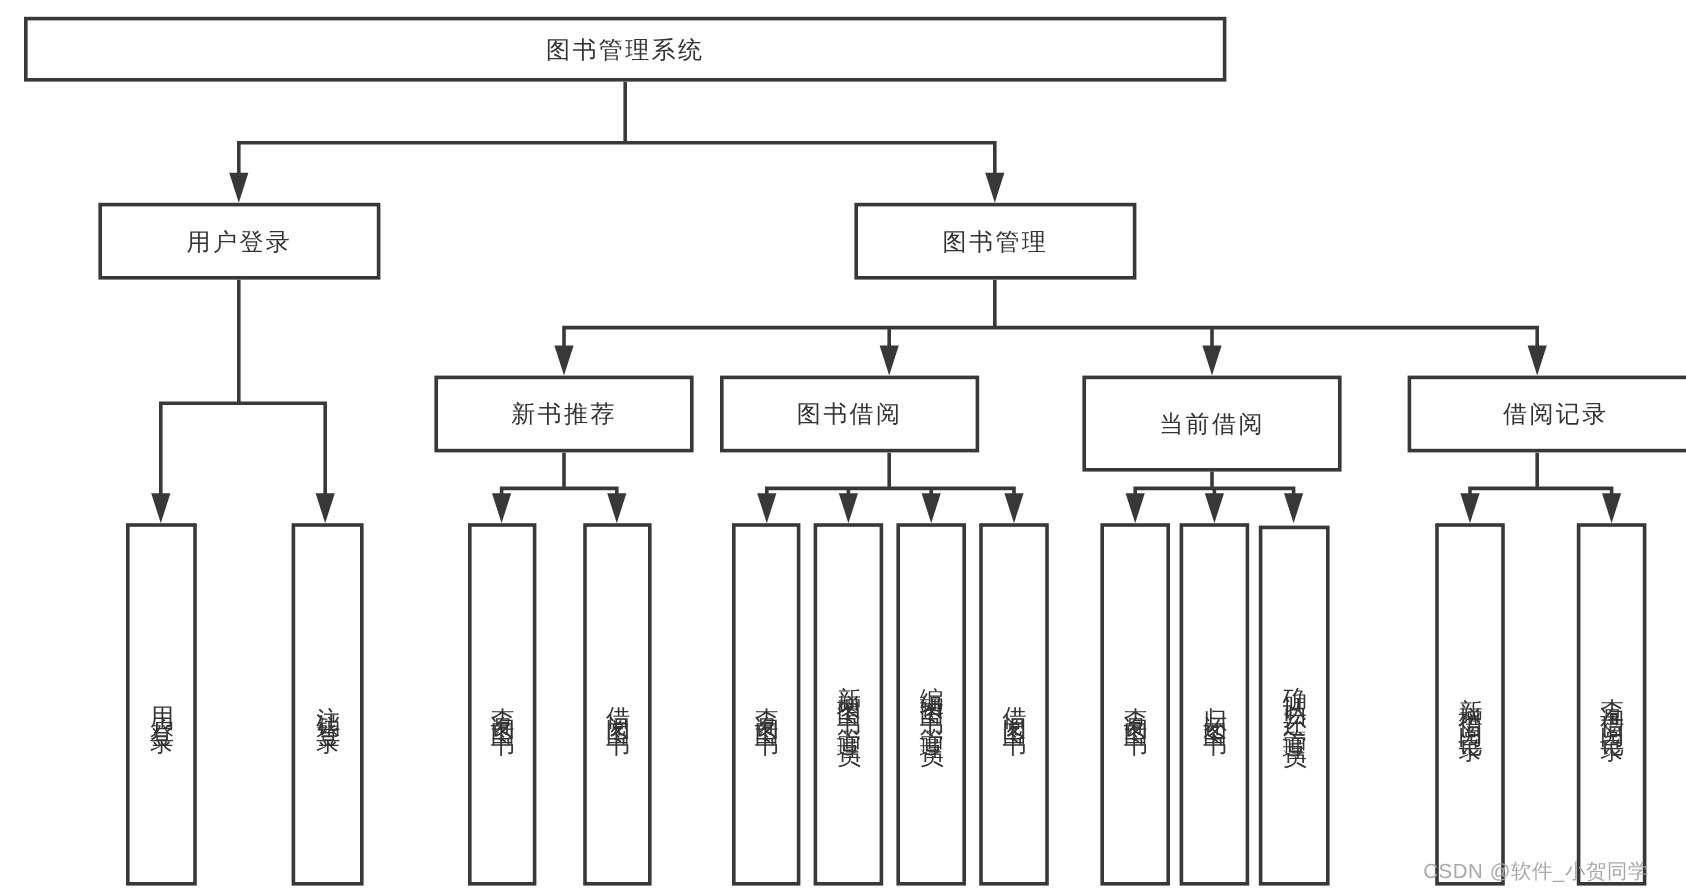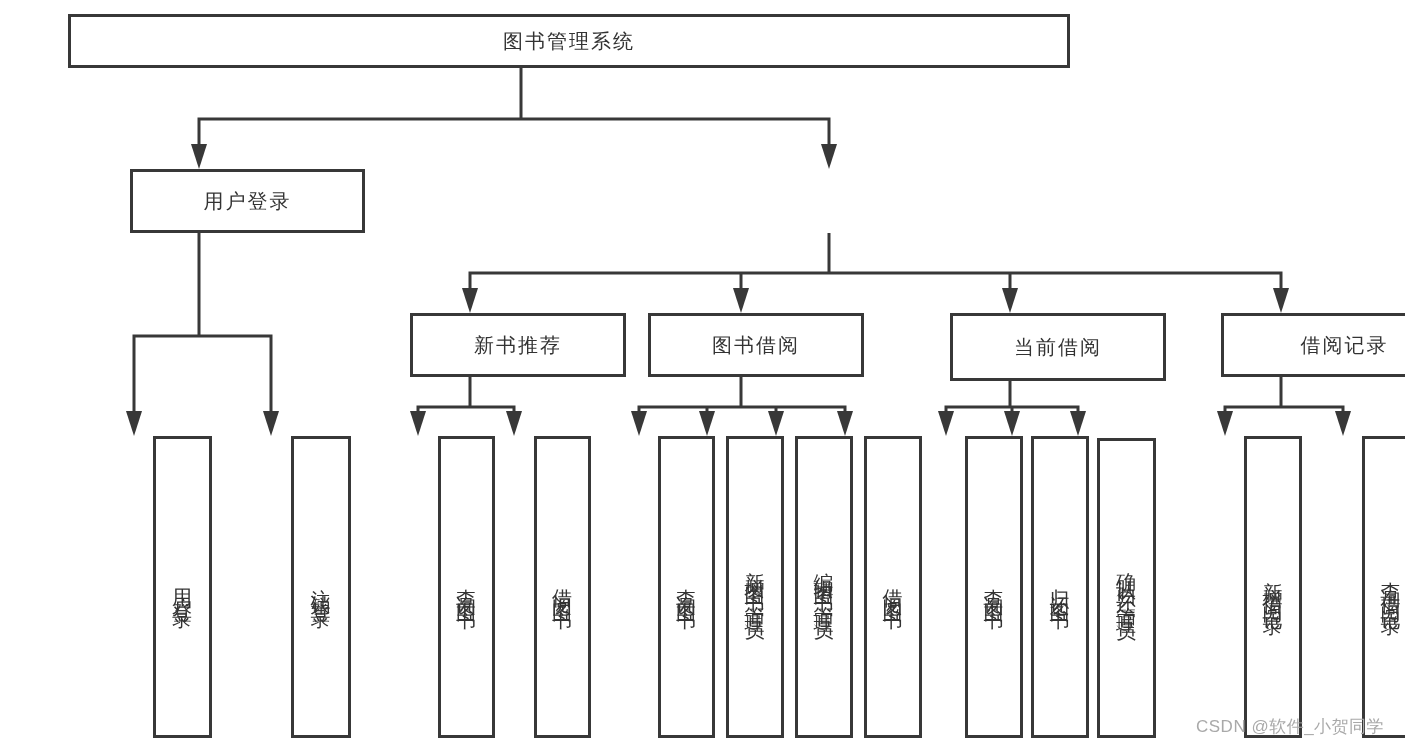--- a/index.html
+++ b/index.html
@@ -26,38 +26,36 @@
     box-sizing: border-box;
     background: #ffffff;
     border: 3px solid #383838;
     color: #333333;
     display: flex;
     align-items: center;
     justify-content: center;
     font-size: 20px;
     letter-spacing: 2px;
     white-space: nowrap;
-    margin-left: 48px;
   }
   .vnode {
     writing-mode: vertical-rl;
     text-orientation: mixed;
     letter-spacing: 7px;
     white-space: normal;
     line-height: 1.1;
   }
   .watermark {
     position: absolute;
     left: 1186px;
     top: 715px;
     font-size: 17px;
     color: #a9a9a9;
     letter-spacing: 0.5px;
     white-space: nowrap;
-    margin-left: 10px;
   }
 </style>
 </head>
 <body>
 
 <div class="stage">
 
   <svg class="connectors" viewBox="0 0 1405 747" xmlns="http://www.w3.org/2000/svg">
     <g stroke="#383838" stroke-width="3" fill="none">
 
@@ -94,24 +92,25 @@
       <polygon points="1004,411 1020,411 1012,436"></polygon>
       <polygon points="1070,411 1086,411 1078,436"></polygon>
       <polygon points="1217,411 1233,411 1225,436"></polygon>
       <polygon points="1335,411 1351,411 1343,436"></polygon>
     </g>
   </svg>
 
   <div class="node" style="left:20px;top:14px;width:1002px;height:54px">图书管理系统</div>
 
   <div class="node" style="left:82px;top:169px;width:235px;height:64px">用户登录</div>
+  <div class="node" style="left:712px;top:169px;width:235px;height:64px">图书管理</div>
 
   <div class="node" style="left:362px;top:313px;width:216px;height:64px">新书推荐</div>
   <div class="node" style="left:600px;top:313px;width:216px;height:64px">图书借阅</div>
-  <div class="node" style="left:902px;top:313px;width:216px;height:68px">当前借阅</div>
+  <div class="node" style="left:902px;top:313px;width:216px;height:80px">当前借阅</div>
   <div class="node" style="left:1173px;top:313px;width:247px;height:64px">借阅记录</div>
 
   <div class="node vnode" style="left:105px;top:436px;width:59px;height:302px">用户登录</div>
   <div class="node vnode" style="left:243px;top:436px;width:60px;height:302px">注销登录</div>
 
   <div class="node vnode" style="left:390px;top:436px;width:57px;height:302px">查询图书</div>
   <div class="node vnode" style="left:486px;top:436px;width:57px;height:302px">借阅图书</div>
 
   <div class="node vnode" style="left:610px;top:436px;width:57px;height:302px">查询图书</div>
   <div class="node vnode" style="left:678px;top:436px;width:58px;height:302px">新增图书（管理员）</div>

